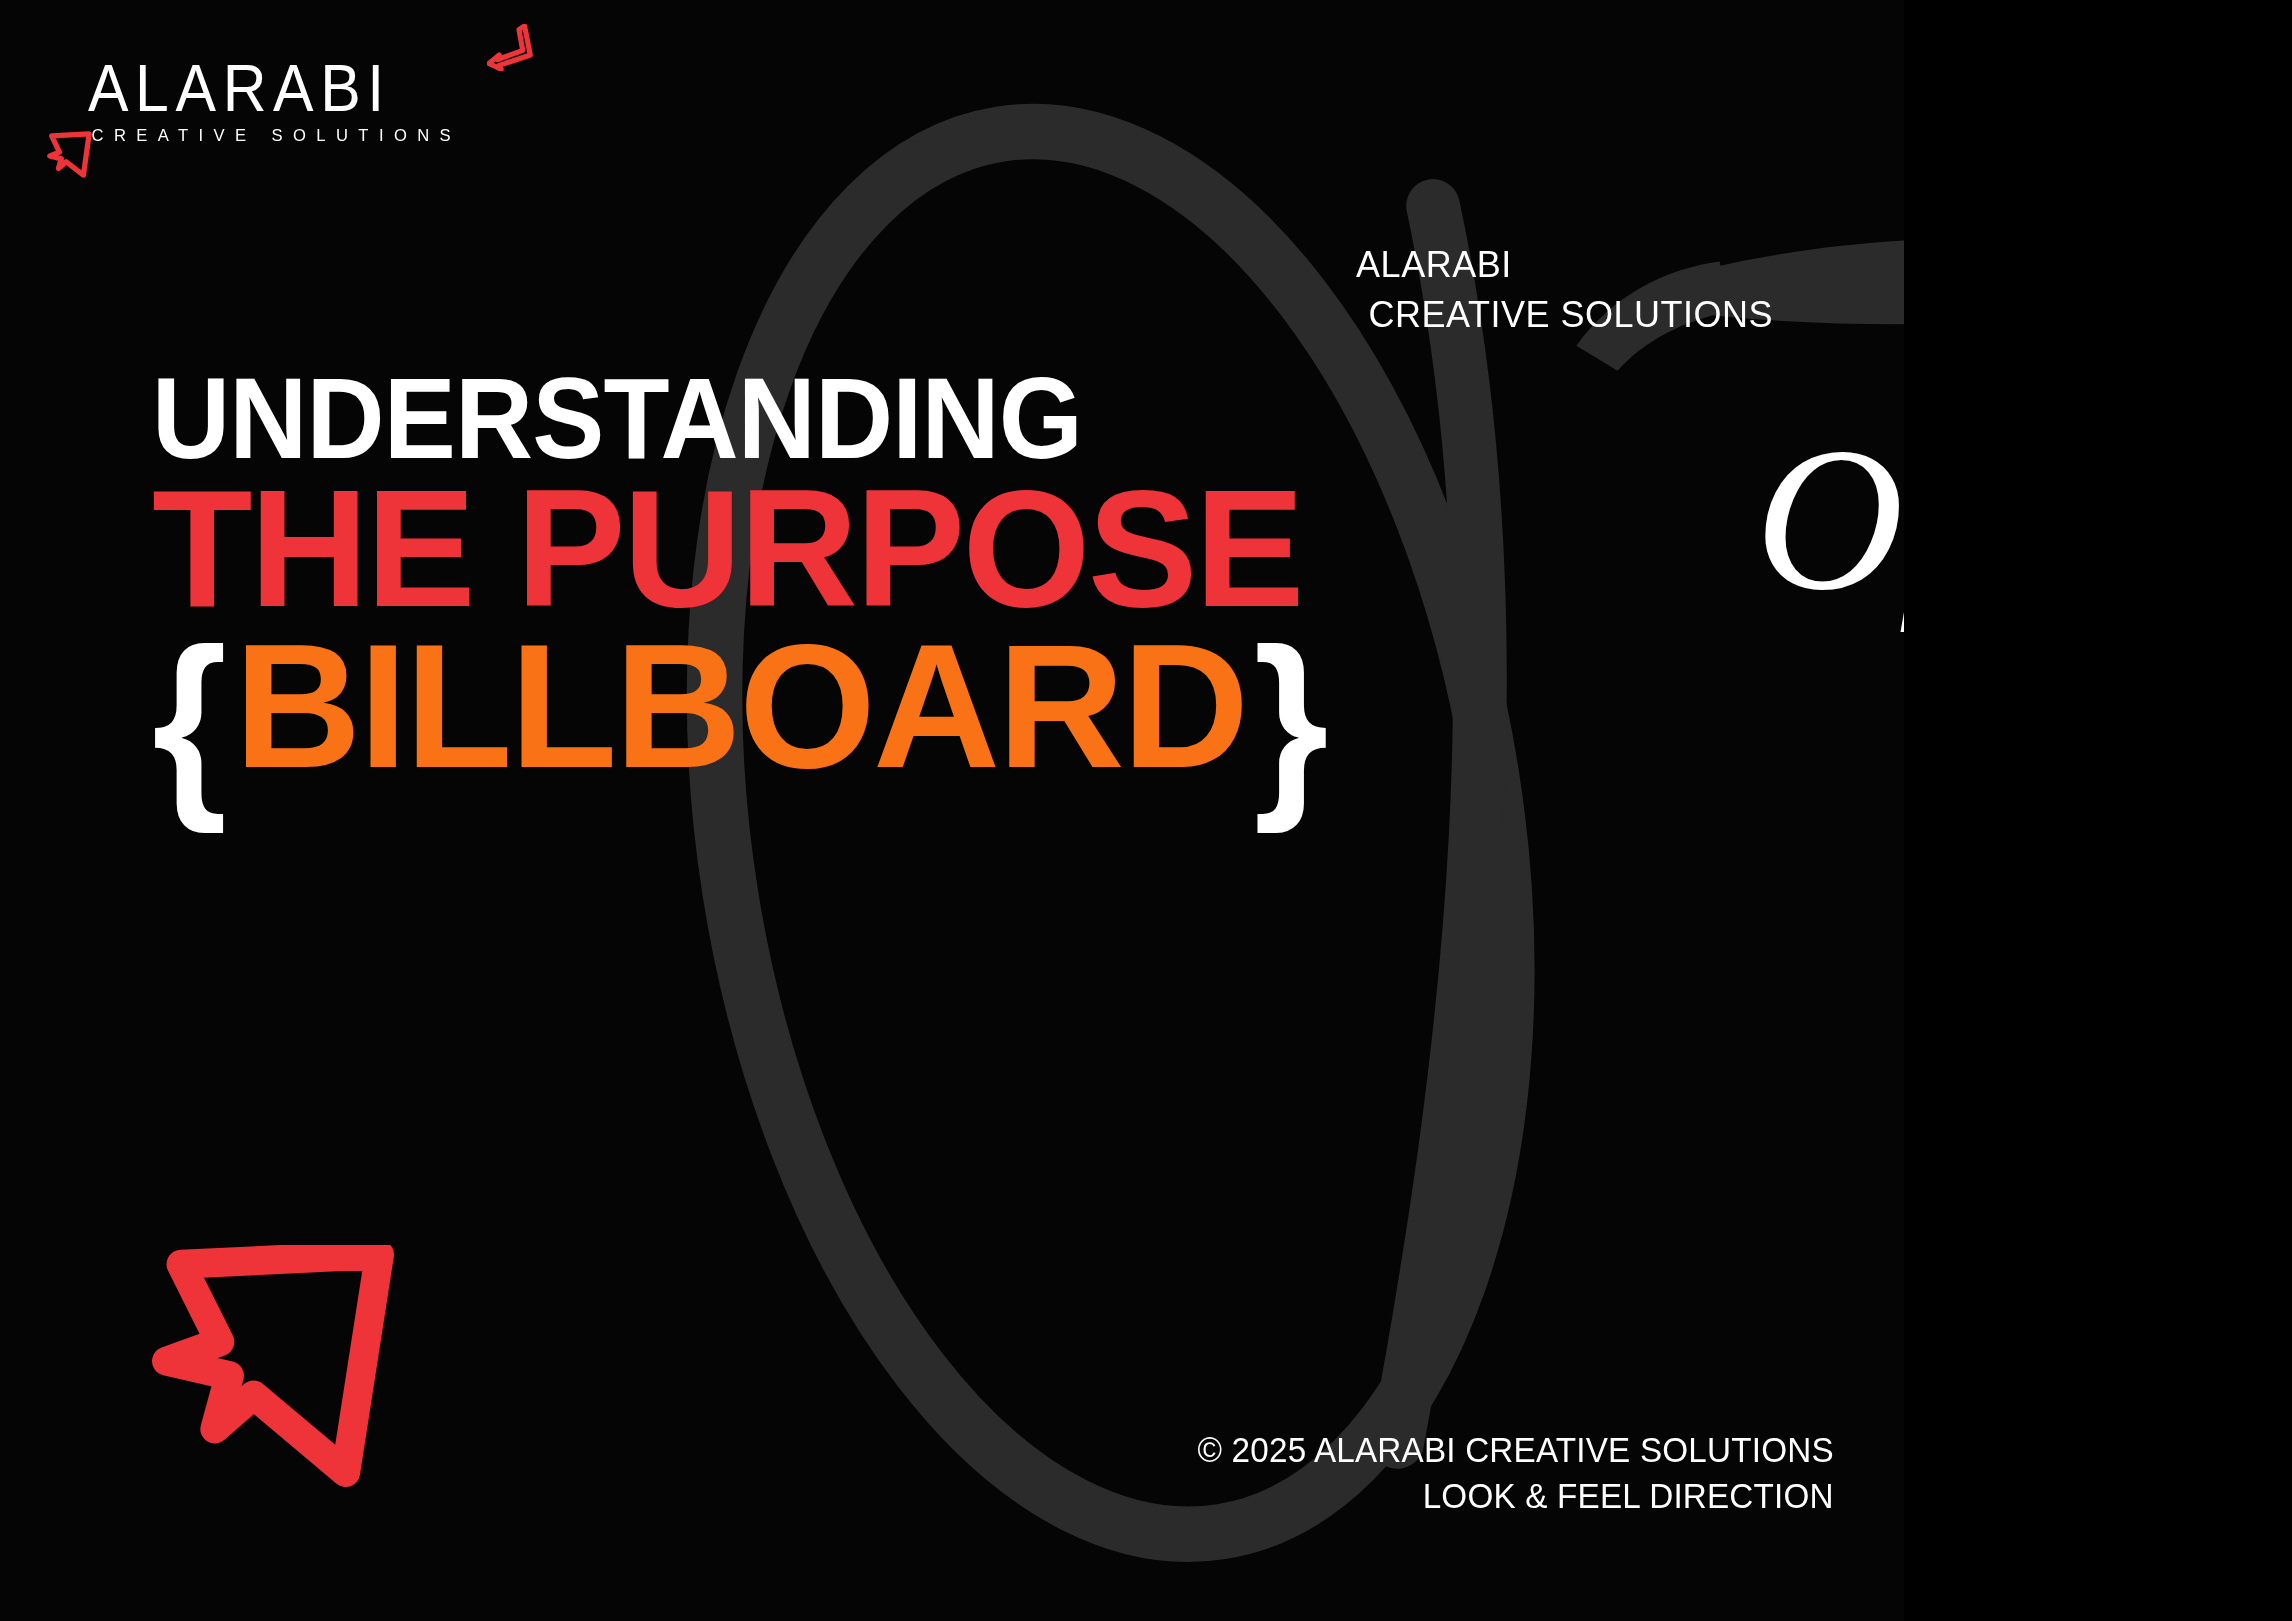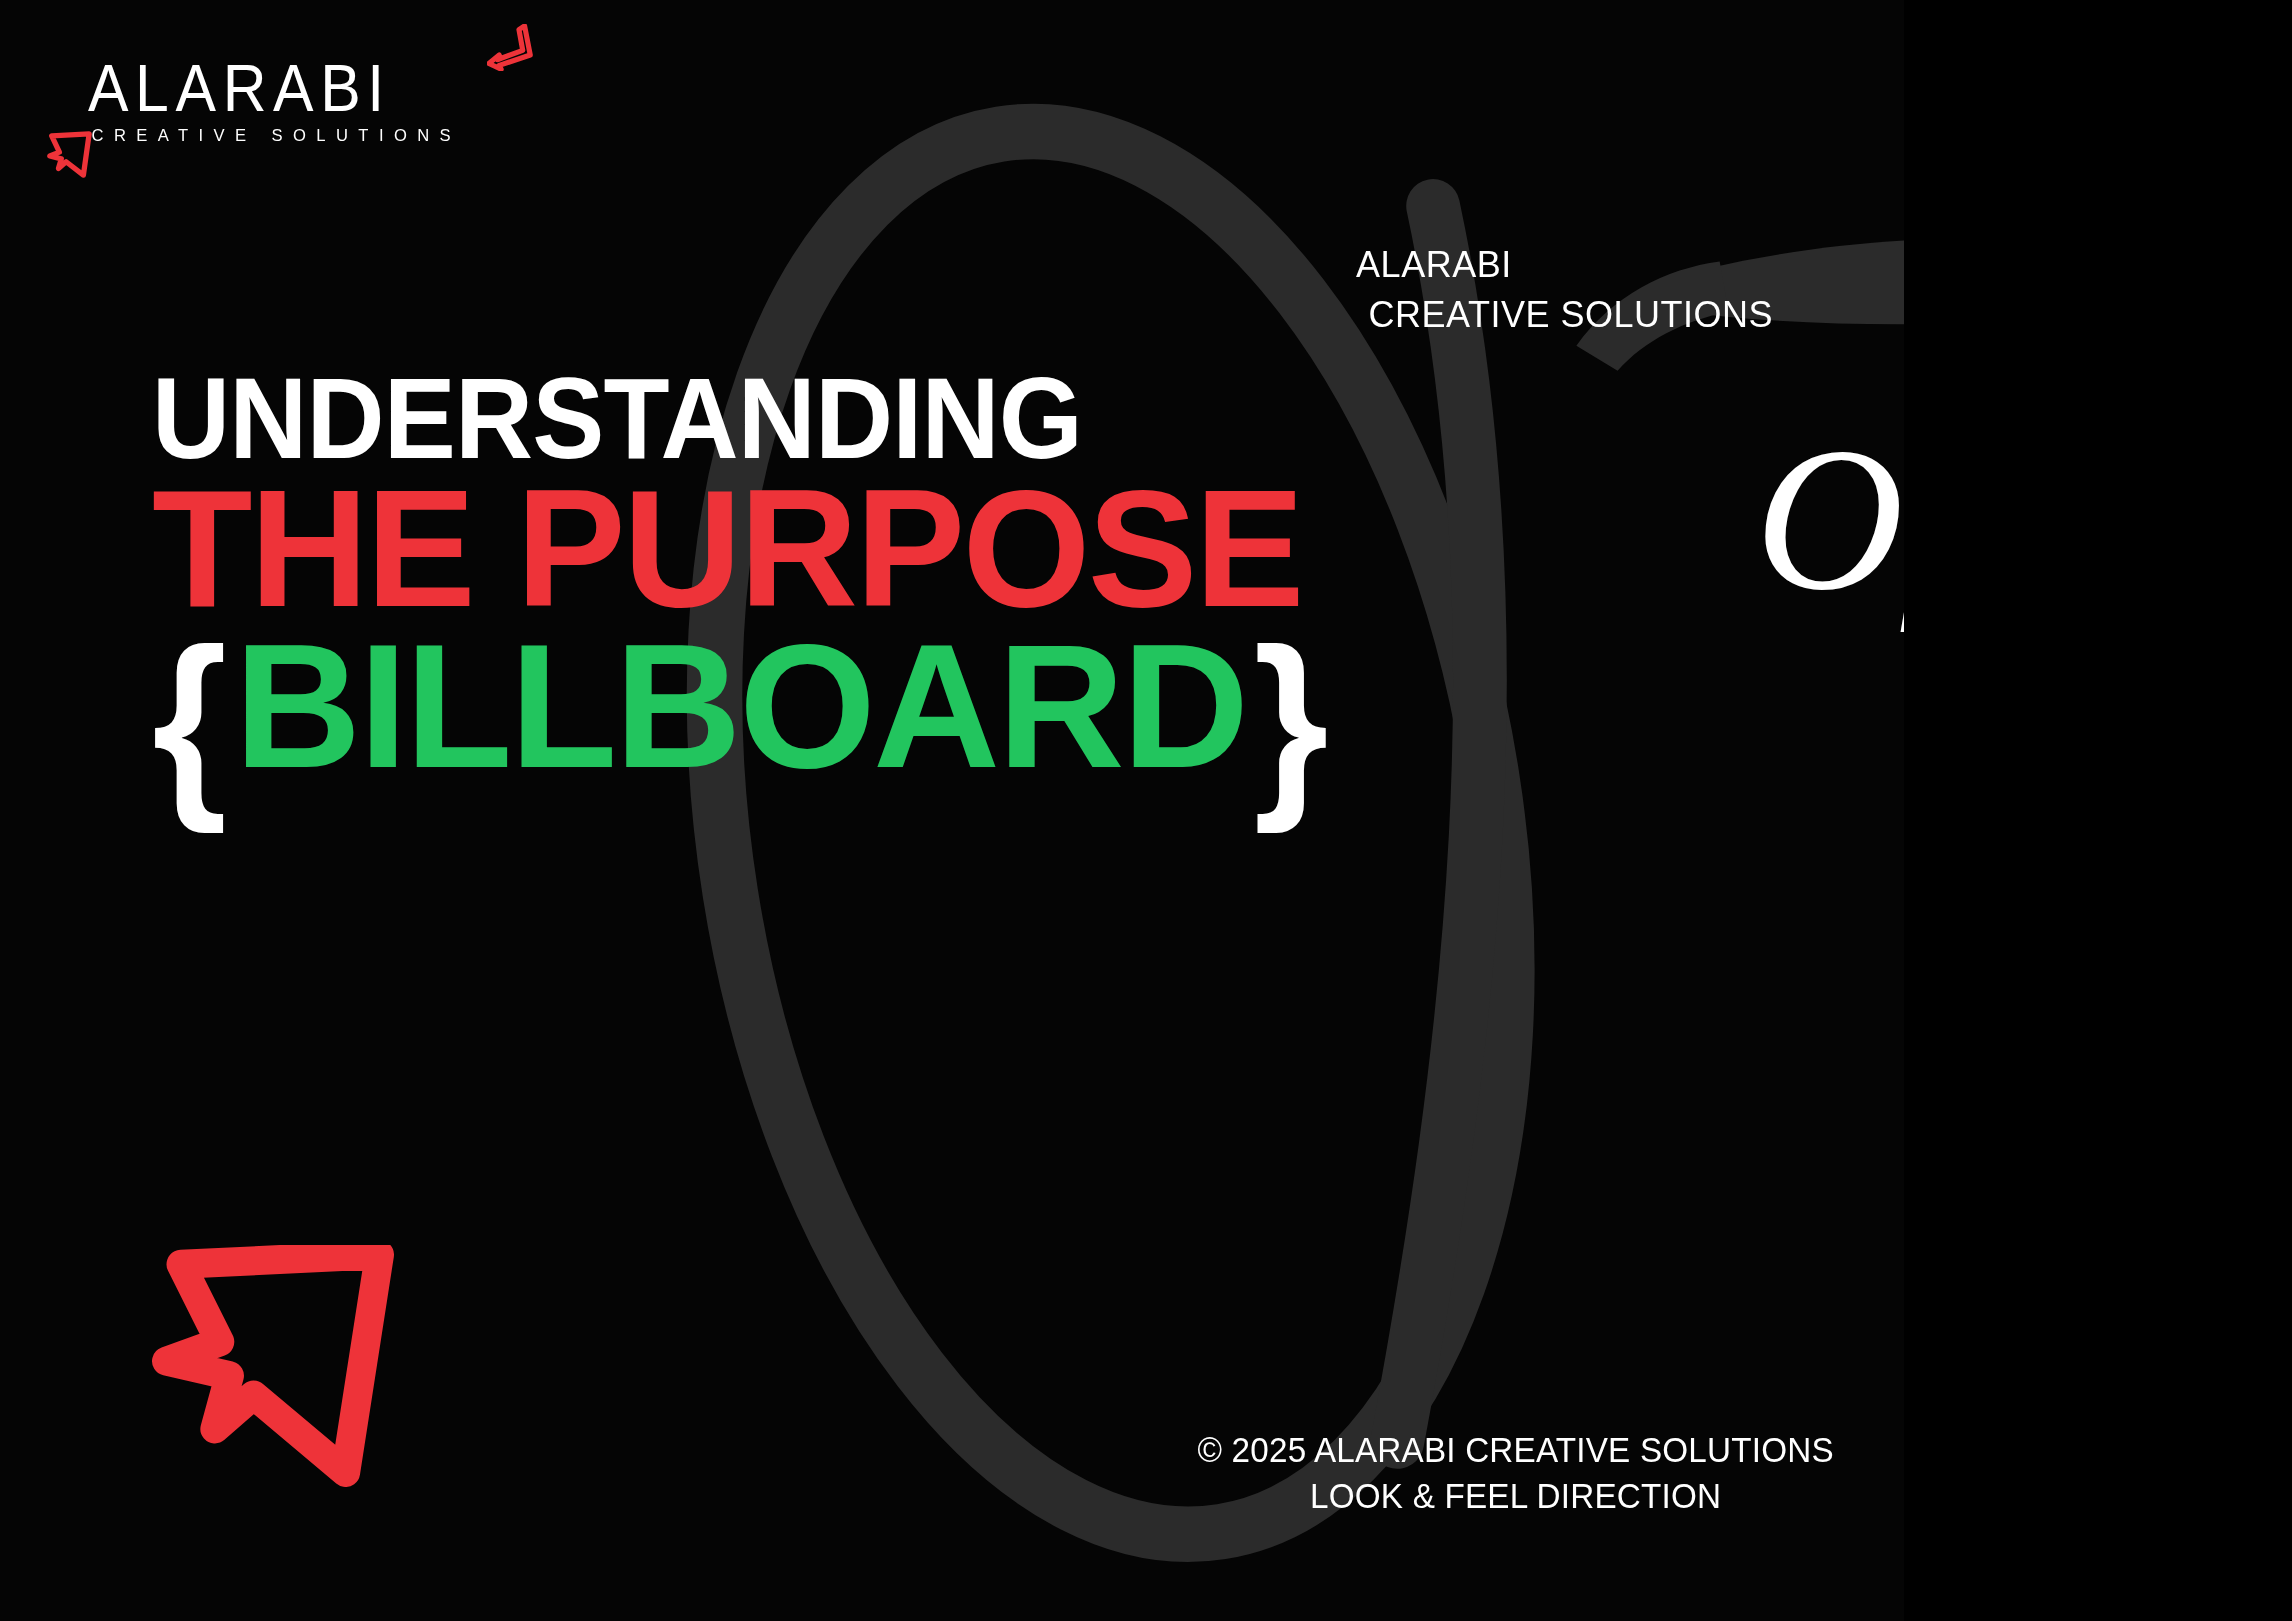--- a/index.html
+++ b/index.html
@@ -154,21 +154,21 @@
     color: #ffffff;
     font-family: "Liberation Sans", sans-serif;
     font-weight: 700;
     font-size: 193px;
     line-height: 0.86;
     vertical-align: top;
     transform: translateY(7.2px) scaleY(1.06);
   }
   .hl-billboard {
     display: inline-block;
-    color: #22c55e;
+    color: #f97316;
     font-family: "Liberation Sans", sans-serif;
     font-weight: 700;
     font-size: 176px;
     line-height: 0.86;
     letter-spacing: -2.7px;
     vertical-align: top;
     margin: 0 7.2px;
   }
 
   .row-advertising { margin-top: 5.4px; }
@@ -194,21 +194,21 @@
     z-index: 5;
   }
   .pennant-mark svg { display: block; width: 100%; height: 100%; }
 
   
   .footer-credit {
     position: absolute;
     right: 70px;
     bottom: 102px;
     z-index: 6;
-    text-align: center;
+    text-align: right;
   }
   .footer-line {
     display: block;
     color: #ffffff;
     font-family: "Liberation Sans", sans-serif;
     font-size: 35px;
     line-height: 1.32;
     font-weight: 400;
     letter-spacing: 0.2px;
     transform: scaleX(0.95);

